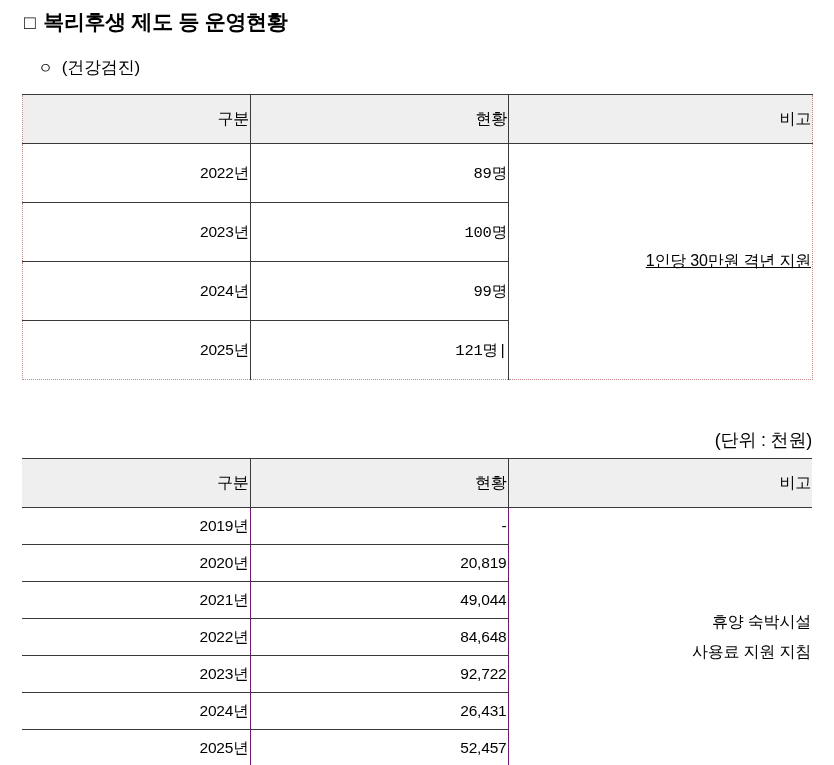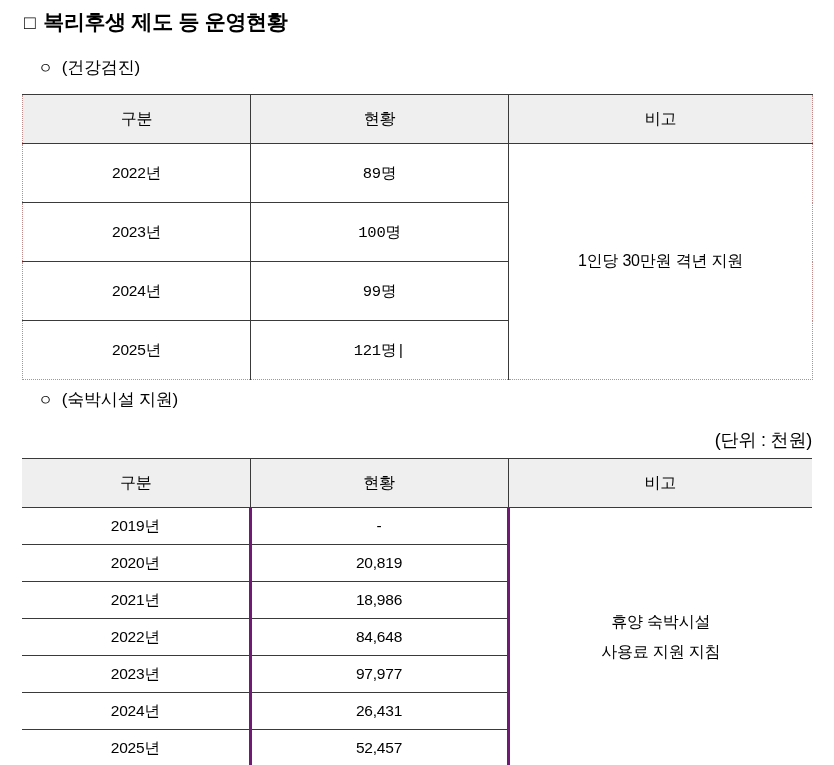--- a/index.html
+++ b/index.html
@@ -71,21 +71,21 @@
   #tbl-health-wrap { left: 22px; top: 94px; width: 790px; }
   #tbl-lodging-wrap { left: 22px; top: 458px; width: 790px; }
 
   table {
     border-collapse: collapse;
     table-layout: fixed;
     width: 790px;
     font-size: 15.5px;
   }
   table td, table th {
-    text-align: center;
+    text-align: right;
     vertical-align: middle;
     font-weight: normal;
     letter-spacing: -0.2px;
   }
 
   
   #tbl-health {
     border-top: 1.5px solid #3a3a3a;
     border-bottom: 1px dotted #c08a8a;
     border-left: 1px dotted #c08a8a;
@@ -102,39 +102,40 @@
   #tbl-health td {
     height: 56px;
     border-bottom: 1px solid #3a3a3a;
     border-right: 1px solid #3a3a3a;
   }
   #tbl-health tr:last-child td { border-bottom: none; }
   #tbl-health td.note-cell {
     border-right: none;
     border-bottom: none;
     font-size: 16px;
+    text-decoration: underline;
   }
   #tbl-health td.last-col-edge { border-right: 1px solid #3a3a3a; font-family: Liberation Mono, monospace; }
 
   
   #tbl-lodging {
     border-top: 1.5px solid #3a3a3a;
   }
   #tbl-lodging th {
     background: #efefef;
     height: 46px;
     border-bottom: 1.2px solid #3a3a3a;
     border-right: 1px solid #3a3a3a;
     font-size: 16px;
   }
   #tbl-lodging th:last-child { border-right: none; }
   #tbl-lodging td {
     height: 34px;
     border-bottom: 1px solid #3a3a3a;
-    border-right: 3px solid #701a75;
+    border-right: 1px solid #701a75;
   }
   #tbl-lodging td.note-cell {
     border-right: none;
     border-bottom: none;
     font-size: 16px;
     line-height: 30px;
   }
   #tbl-lodging tr:last-child td { border-bottom: 1px solid #3a3a3a; }
   #tbl-lodging td.note-cell { border-bottom: none; }
 
@@ -186,23 +187,20 @@
           <td class="last-col-edge">99명</td>
         </tr>
         <tr>
           <td>2025년</td>
           <td class="last-col-edge">121명|</td>
         </tr>
       </tbody>
     </table>
   </div>
 
-  <div class="section-label" id="label-lodging">
-    <span class="bullet">ㅇ</span><span>(숙박시설 지원)</span>
-  </div>
 
   <div class="unit-note">(단위 : 천원)</div>
 
   <div class="tbl-wrap" id="tbl-lodging-wrap">
     <table id="tbl-lodging">
       <colgroup>
         <col class="col-a">
           <col class="col-b">
           <col class="col-c">
       </colgroup>
@@ -221,29 +219,29 @@
             <span class="note-line">휴양 숙박시설</span>
             <span class="note-line">사용료 지원 지침</span>
           </td>
         </tr>
         <tr>
           <td>2020년</td>
           <td>20,819</td>
         </tr>
         <tr>
           <td>2021년</td>
-          <td>18,986</td>
+          <td>49,044</td>
         </tr>
         <tr>
           <td>2022년</td>
           <td>84,648</td>
         </tr>
         <tr>
           <td>2023년</td>
-          <td>97,977</td>
+          <td>92,722</td>
         </tr>
         <tr>
           <td>2024년</td>
           <td>26,431</td>
         </tr>
         <tr>
           <td>2025년</td>
           <td>52,457</td>
         </tr>
       </tbody>

